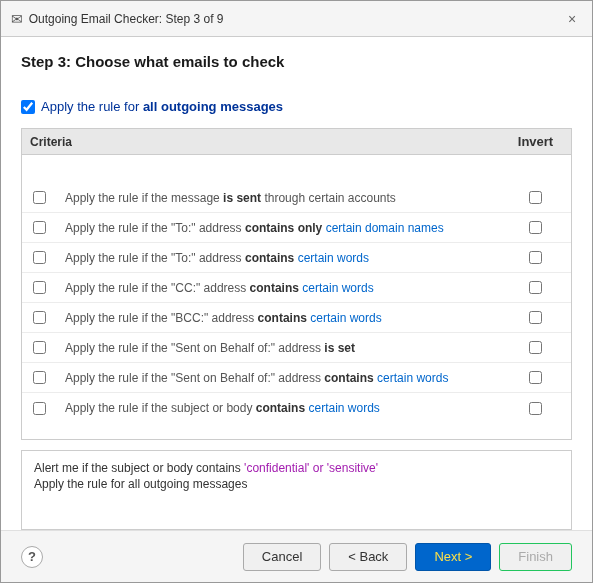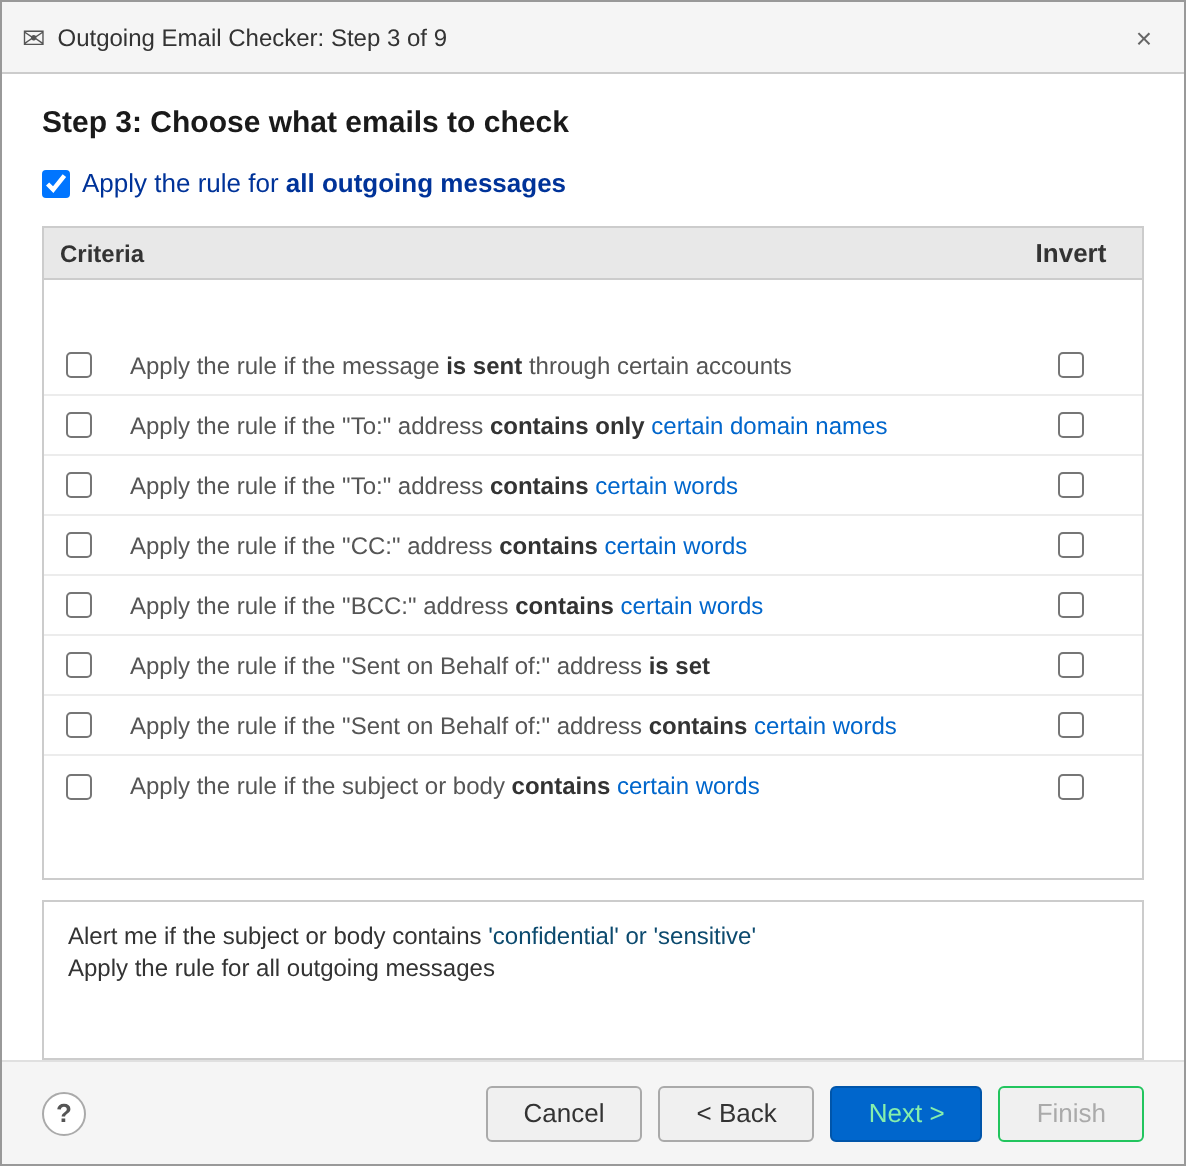--- a/index.html
+++ b/index.html
@@ -61,21 +61,21 @@
       flex: 1;
       display: flex;
       flex-direction: column;
       padding: 16px 20px 0 20px;
       overflow: hidden;
     }
     .step-title {
       font-size: 15px;
       font-weight: bold;
       color: #1a1a1a;
-      margin-bottom: 14px;
+      margin-bottom: 29px;
     }
     .apply-all-row {
       display: flex;
       align-items: center;
       gap: 6px;
       margin-bottom: 14px;
     }
     .apply-all-row input[type="checkbox"] {
       width: 14px;
       height: 14px;
@@ -170,21 +170,21 @@
       padding: 10px 12px;
       background: #fff;
       min-height: 80px;
     }
     .summary-line {
       font-size: 12px;
       margin-bottom: 2px;
       color: #333;
     }
     .summary-line a, .summary-line .link {
-      color: #0c4a6e;
+      color: #a21caf;
       text-align: center;
     }
     .footer {
       display: flex;
       align-items: center;
       justify-content: space-between;
       padding: 10px 20px;
       border-top: 1px solid #e0e0e0;
       background: #f5f5f5;
       height: 52px;
@@ -223,21 +223,21 @@
       justify-content: center;
     }
     .btn-default {
       background: #f0f0f0;
       border: 1px solid #aaa;
       color: #333;
     }
     .btn-primary {
       background: #0066cc;
       border: 1px solid #0055aa;
-      color: #86efac;
+      color: #fde047;
       font-weight: 500;
     }
     .btn-disabled {
       background: #f0f0f0;
       border: 1px solid #22c55e;
       color: #aaa;
       cursor: default;
     }
   </style>
 </head>

